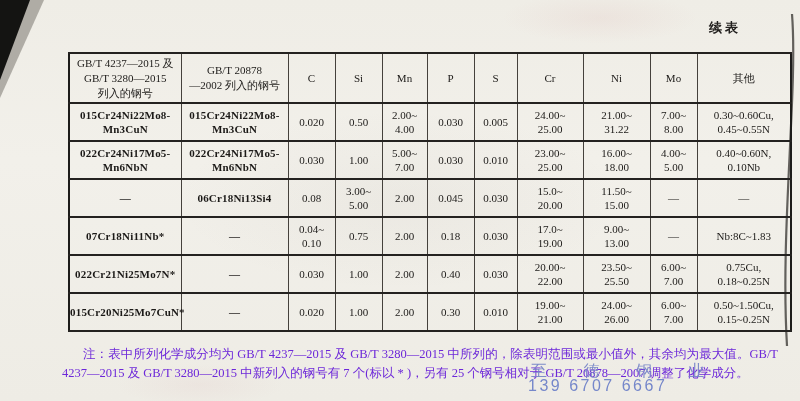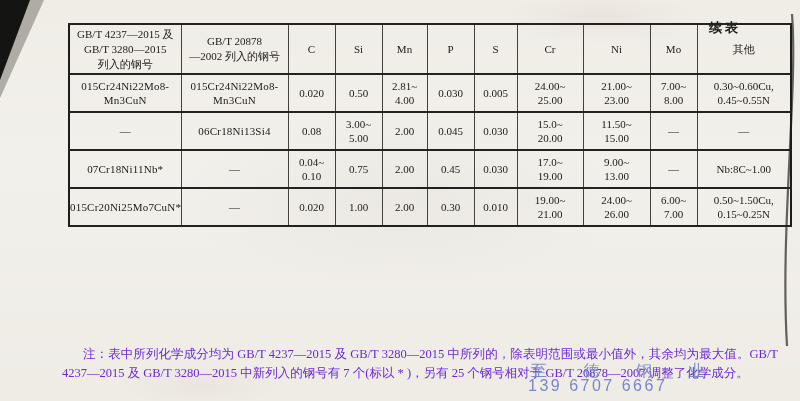--- a/index.html
+++ b/index.html
@@ -26,34 +26,34 @@
     background:#141412;
     clip-path:polygon(0 0,30px 0,0 80px);
   }
 
   .continued{
     position:absolute;top:19px;left:709px;
     font-size:13px;letter-spacing:3px;font-weight:bold;color:#22201e;
   }
 
   table.doc-table{
-    position:absolute;left:68px;top:23px;width:722px;
+    position:absolute;left:68px;top:52px;width:722px;
     border-collapse:collapse;table-layout:fixed;
     border:2px solid #1d1c1a;
   }
   .doc-table th,.doc-table td{
     border-left:1px solid #45413c;border-right:1px solid #45413c;
     border-top:2px solid #242220;border-bottom:2px solid #242220;
     padding:0;text-align:center;vertical-align:middle;
     white-space:pre-line;font-weight:normal;
     font-size:11px;line-height:14px;color:#1c1a18;
   }
   .doc-table thead th{height:48px;font-size:11px;line-height:15px;}
   .doc-table tbody td{height:36px;}
-  .doc-table td.name{font-size:11px;letter-spacing:0.2px;}
+  .doc-table td.name{font-size:11px;letter-spacing:0.2px;font-weight:bold;}
 
   .note{
     position:absolute;top:345px;left:62px;width:716px;
     font-size:12.5px;line-height:19px;text-indent:21px;
     text-align:justify;color:#6d28d9;
   }
 
   .wm{position:absolute;font-family:Liberation Sans, sans-serif;}
   .wm-name{top:361px;left:531px;font-size:16px;letter-spacing:16px;color:#7584c7;opacity:.92;}
   .wm-phone{top:377px;left:528px;font-size:16px;letter-spacing:2.5px;color:#6f82c9;opacity:.95;}
@@ -104,32 +104,52 @@
     </tr>
   </thead>
   <tbody>
     <tr>
       <td class="name">015Cr24Ni22Mo8-
 Mn3CuN</td>
       <td class="name">015Cr24Ni22Mo8-
 Mn3CuN</td>
       <td>0.020</td>
       <td>0.50</td>
-      <td>2.81~
+      <td>2.00~
 4.00</td>
       <td>0.030</td>
       <td>0.005</td>
       <td>24.00~
 25.00</td>
       <td>21.00~
-23.00</td>
+31.22</td>
       <td>7.00~
 8.00</td>
       <td>0.30~0.60Cu,
 0.45~0.55N</td>
+    </tr>
+    <tr>
+      <td class="name">022Cr24Ni17Mo5-
+Mn6NbN</td>
+      <td class="name">022Cr24Ni17Mo5-
+Mn6NbN</td>
+      <td>0.030</td>
+      <td>1.00</td>
+      <td>5.00~
+7.00</td>
+      <td>0.030</td>
+      <td>0.010</td>
+      <td>23.00~
+25.00</td>
+      <td>16.00~
+18.00</td>
+      <td>4.00~
+5.00</td>
+      <td>0.40~0.60N,
+0.10Nb</td>
     </tr>
     <tr>
       <td class="name">—</td>
       <td class="name">06Cr18Ni13Si4</td>
       <td>0.08</td>
       <td>3.00~
 5.00</td>
       <td>2.00</td>
       <td>0.045</td>
       <td>0.030</td>
@@ -140,28 +160,45 @@
       <td>—</td>
       <td>—</td>
     </tr>
     <tr>
       <td class="name">07Cr18Ni11Nb*</td>
       <td class="name">—</td>
       <td>0.04~
 0.10</td>
       <td>0.75</td>
       <td>2.00</td>
-      <td>0.45</td>
+      <td>0.18</td>
       <td>0.030</td>
       <td>17.0~
 19.00</td>
       <td>9.00~
 13.00</td>
       <td>—</td>
-      <td>Nb:8C~1.00</td>
+      <td>Nb:8C~1.83</td>
+    </tr>
+    <tr>
+      <td class="name">022Cr21Ni25Mo7N*</td>
+      <td class="name">—</td>
+      <td>0.030</td>
+      <td>1.00</td>
+      <td>2.00</td>
+      <td>0.40</td>
+      <td>0.030</td>
+      <td>20.00~
+22.00</td>
+      <td>23.50~
+25.50</td>
+      <td>6.00~
+7.00</td>
+      <td>0.75Cu,
+0.18~0.25N</td>
     </tr>
     <tr>
       <td class="name">015Cr20Ni25Mo7CuN*</td>
       <td class="name">—</td>
       <td>0.020</td>
       <td>1.00</td>
       <td>2.00</td>
       <td>0.30</td>
       <td>0.010</td>
       <td>19.00~

